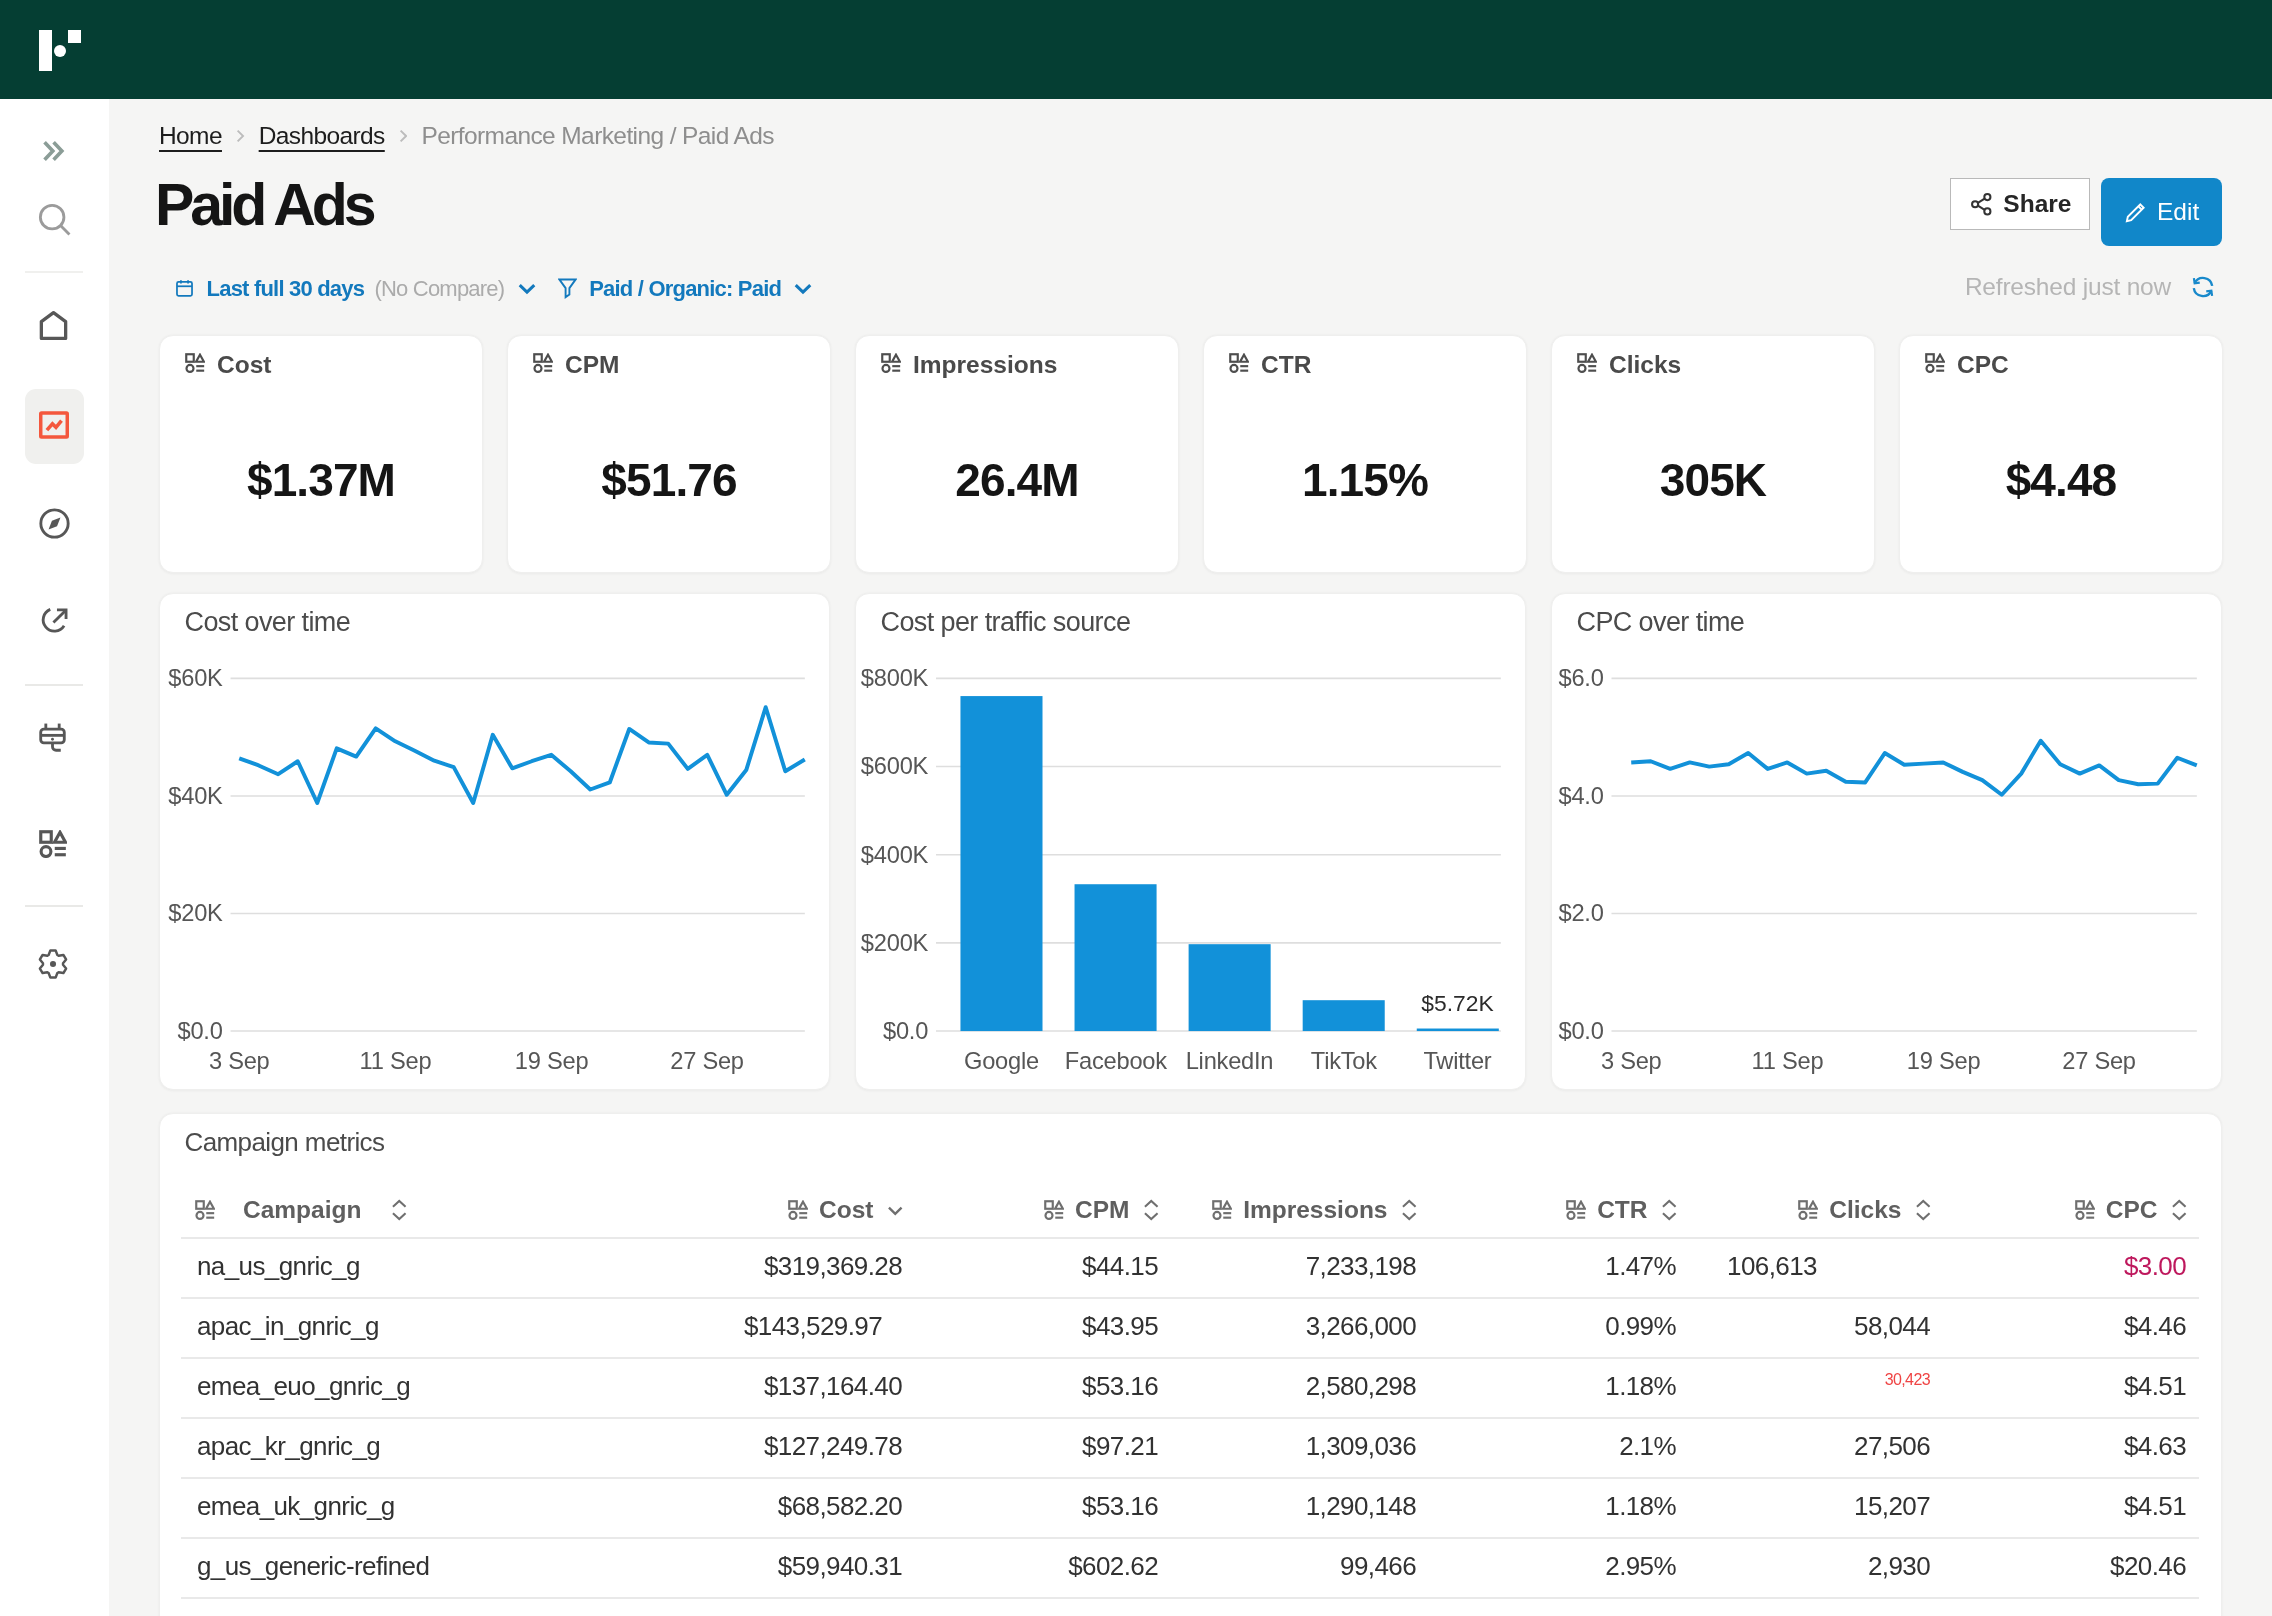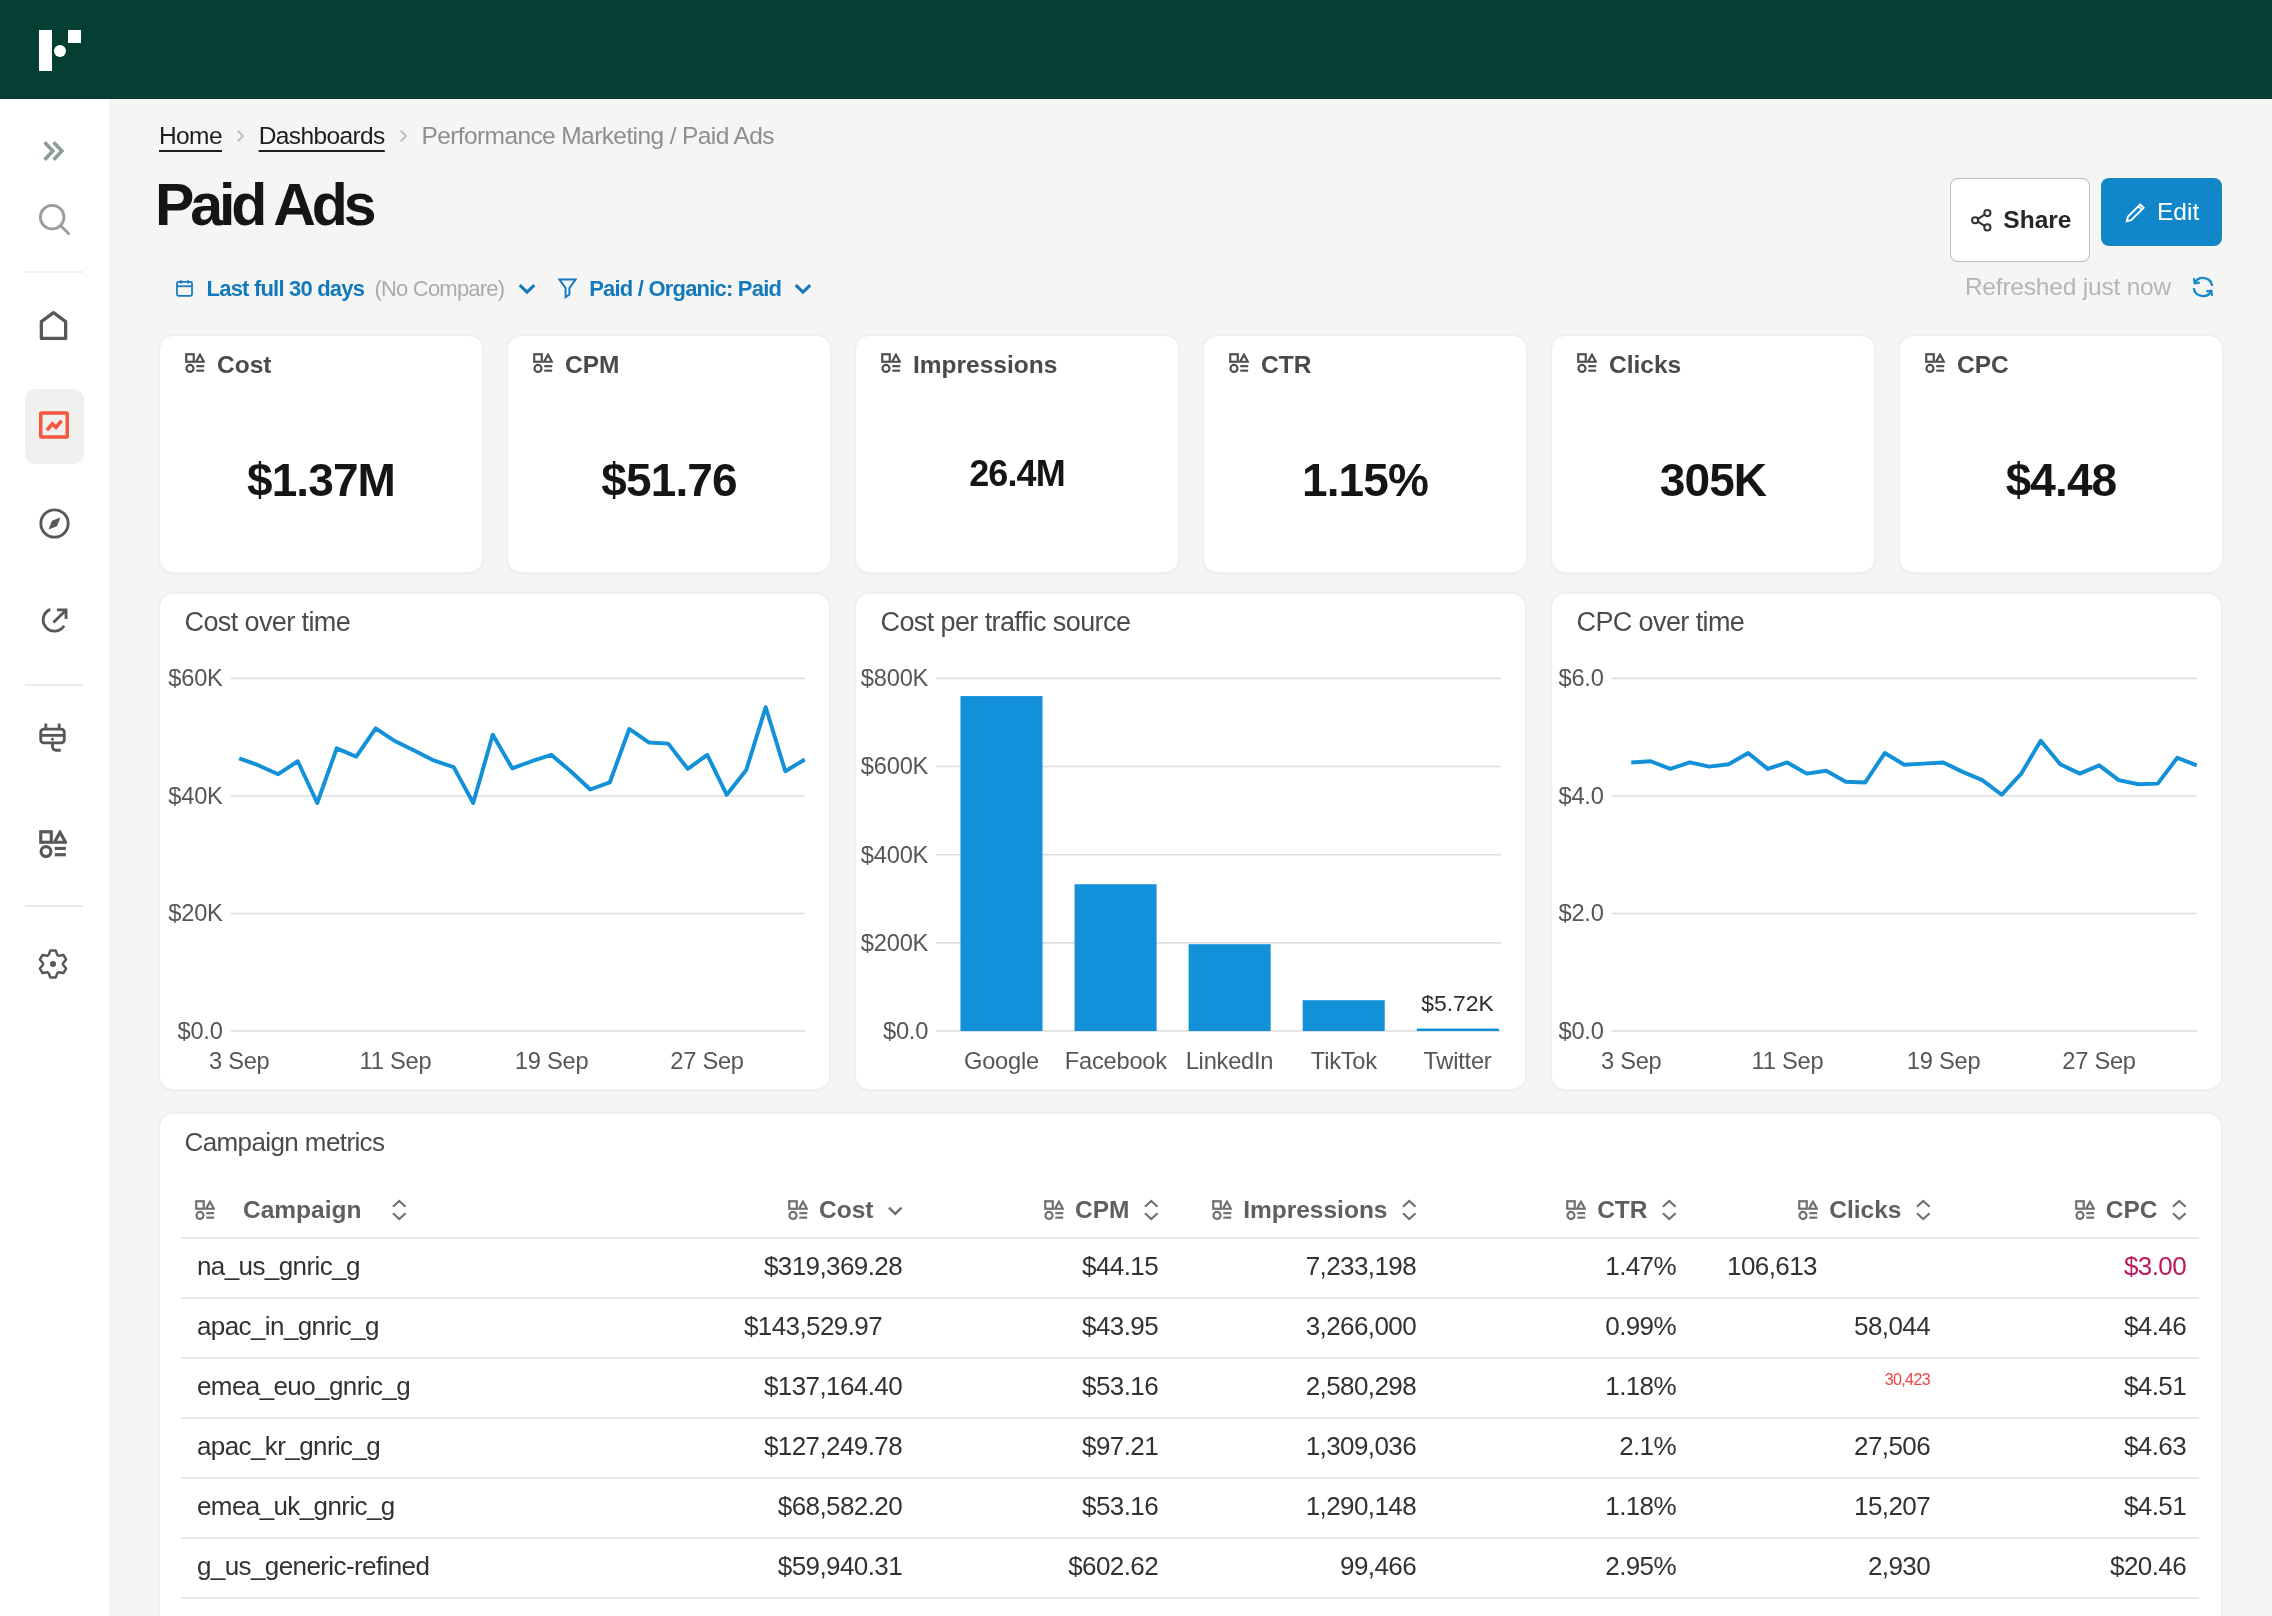--- a/index.html
+++ b/index.html
@@ -69,21 +69,21 @@
       <path d="M2 2 L9 9 L2 16"></path>
     </svg>
     <span style="text-decoration:underline;text-underline-offset:5.5px">Dashboards</span>
     <svg style="margin:0 14px" width="8.7" height="14" viewBox="0 0 11 18" fill="none" stroke="#bcbcbc" stroke-width="2.4">
       <path d="M2 2 L9 9 L2 16"></path>
     </svg>
   <span style="color:#8e8e8e">Performance Marketing / Paid Ads</span>
 </div>
 <div class="abs" style="left:155px;top:171px;font-size:59px;font-weight:700;color:#151515;letter-spacing:-4.1px">Paid Ads</div>
 
-<div class="abs" style="left:1950px;top:178px;width:140px;height:84px;background:#fff;border:1.6px solid #b9b9b9;border-radius:8px;display:flex;align-items:center;justify-content:center;gap:10.3px">
+<div class="abs" style="left:1950px;top:178px;width:140px;height:52px;background:#fff;border:1.6px solid #b9b9b9;border-radius:0;display:flex;align-items:center;justify-content:center;gap:10.3px">
   <svg width="24.5" height="24.5" viewBox="0 0 24 24" fill="none" stroke="#333" stroke-width="2">
       <circle cx="18" cy="5" r="3"></circle>
       <circle cx="6" cy="12" r="3"></circle>
       <circle cx="18" cy="19" r="3"></circle>
       <line x1="8.7" y1="10.6" x2="15.3" y2="6.4"></line>
       <line x1="8.7" y1="13.4" x2="15.3" y2="17.6"></line>
     </svg>
   <span style="font-size:24.5px;font-weight:700;color:#262626">Share</span>
 </div>
 <div class="abs" style="left:2101px;top:178px;width:121px;height:68px;background:#1187c9;border-radius:8px;display:flex;align-items:center;justify-content:center;gap:10.3px">
@@ -148,21 +148,21 @@
   </div>
 <div class="card" style="left:855px;top:335px;width:324px;height:238px">
     <svg style="position:absolute;left:24.5px;top:17.4px" width="20" height="20" viewBox="0 0 24 24" fill="none" stroke="#4e4e4e" stroke-width="2.6">
       <rect x="1.5" y="1.5" width="9" height="9"></rect>
       <path d="M18 2 L22.7 10.5 L13.3 10.5 Z"></path>
       <circle cx="6" cy="18.5" r="4.2"></circle>
       <line x1="13.5" y1="15.8" x2="23" y2="15.8"></line>
       <line x1="13.5" y1="21.2" x2="23" y2="21.2"></line>
     </svg>
     <div class="abs" style="left:57px;top:15px;font-size:24.5px;font-weight:700;color:#4a4a4a">Impressions</div>
-    <div class="abs" style="left:0;top:117px;width:100%;text-align:center;font-size:36px;letter-spacing:-0.9px;font-weight:700;color:#151515">26.4M</div>
+    <div class="abs" style="left:0;top:117px;width:100%;text-align:center;font-size:46px;letter-spacing:-0.9px;font-weight:700;color:#151515">26.4M</div>
   </div>
 <div class="card" style="left:1203px;top:335px;width:324px;height:238px">
     <svg style="position:absolute;left:24.5px;top:17.4px" width="20" height="20" viewBox="0 0 24 24" fill="none" stroke="#4e4e4e" stroke-width="2.6">
       <rect x="1.5" y="1.5" width="9" height="9"></rect>
       <path d="M18 2 L22.7 10.5 L13.3 10.5 Z"></path>
       <circle cx="6" cy="18.5" r="4.2"></circle>
       <line x1="13.5" y1="15.8" x2="23" y2="15.8"></line>
       <line x1="13.5" y1="21.2" x2="23" y2="21.2"></line>
     </svg>
     <div class="abs" style="left:57px;top:15px;font-size:24.5px;font-weight:700;color:#4a4a4a">CTR</div>

